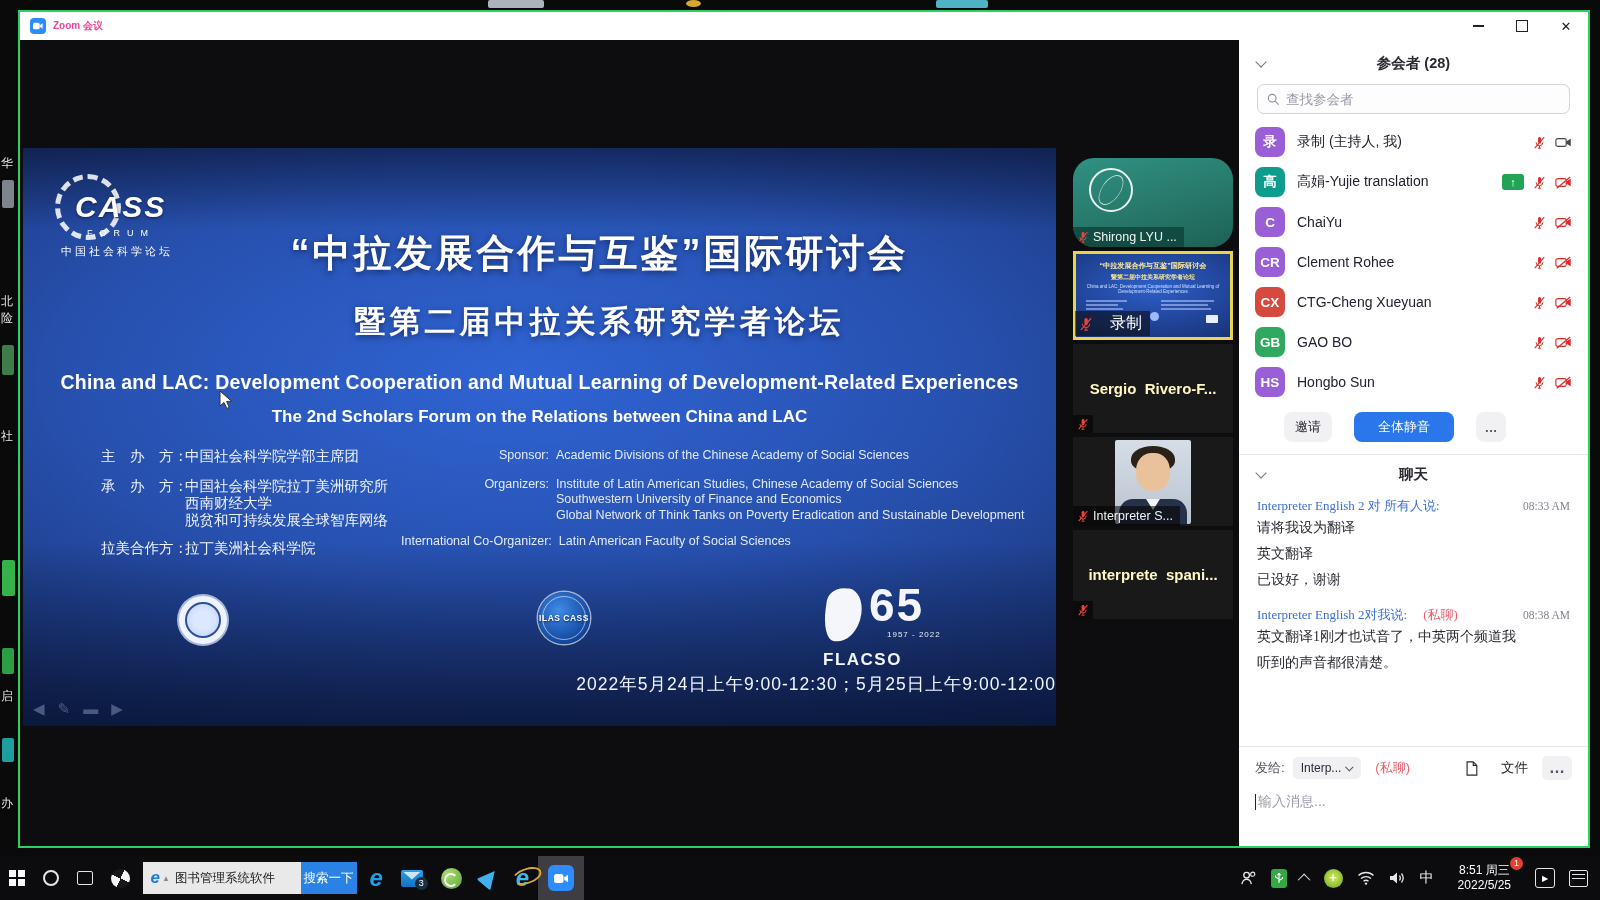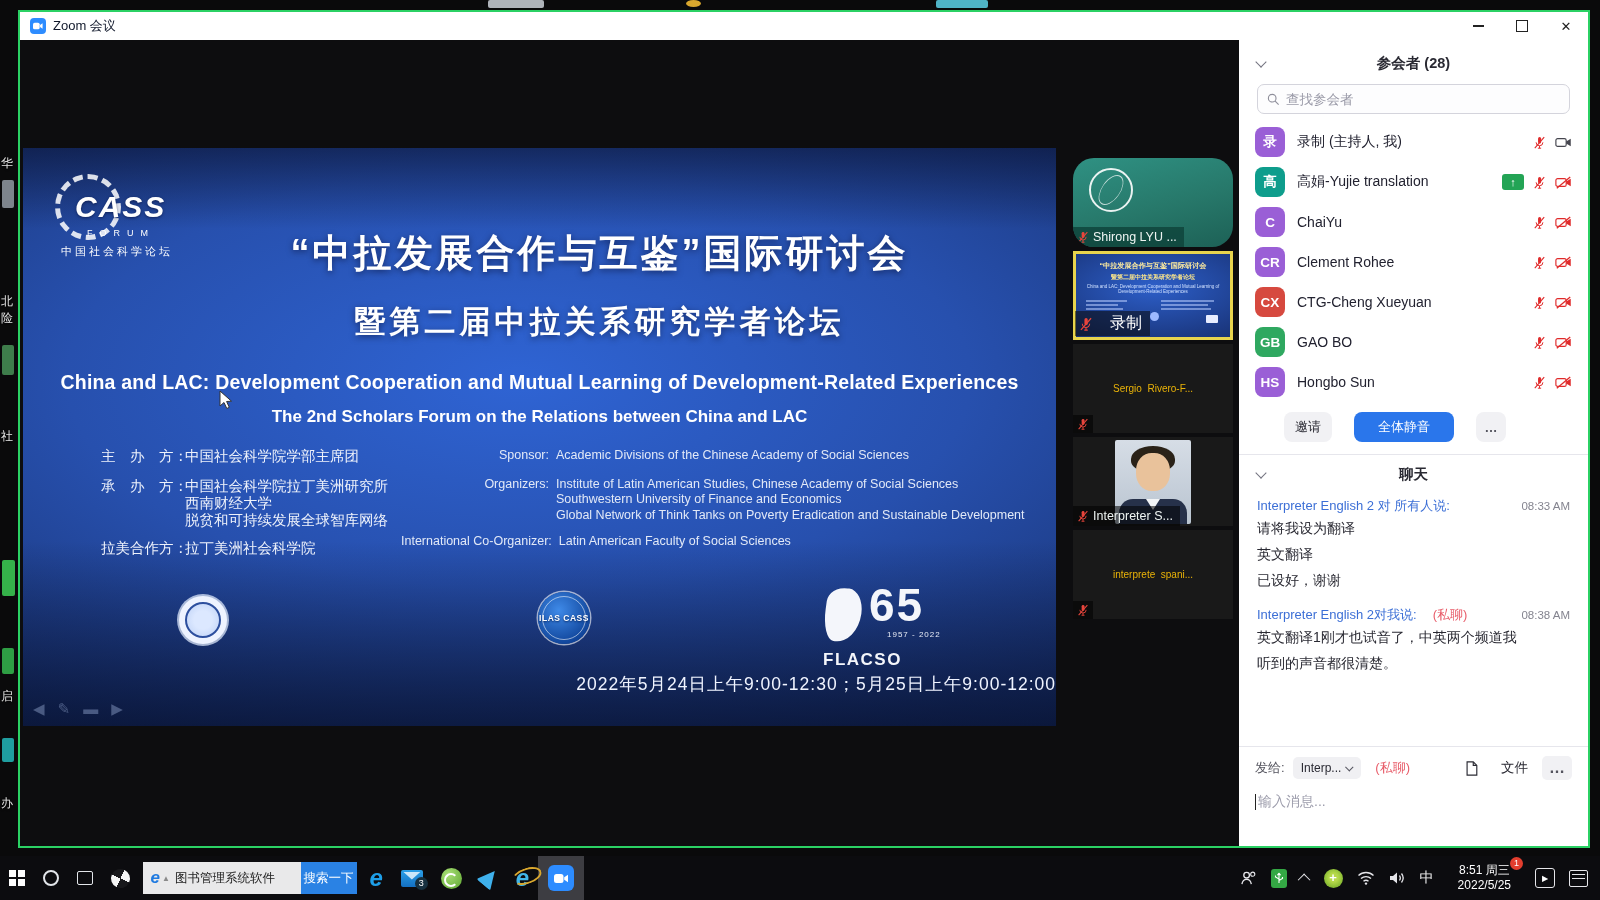--- a/index.html
+++ b/index.html
@@ -10,21 +10,21 @@
   .desktop { position:absolute; inset:0; background:#0a0a0b; }
   .strip-label { position:absolute; left:1px; color:#e6e6e6; font-size:12px; text-shadow:0 1px 2px #000; }
   .sliver { position:absolute; border-radius:2px; }
 
   
   .zwin { position:absolute; left:18px; top:10px; width:1572px; height:838px;
     border:2px solid #2bd164; background:#0e0e10; }
   .titlebar { height:28px; background:#fff; display:flex; align-items:center; padding-left:10px; }
   .zicon { width:16px; height:16px; border-radius:4px; background:#2d8cff; display:inline-flex;
     align-items:center; justify-content:center; margin-right:7px; }
-  .tb-title { font-size:13px; color:#0f172a; }
+  .tb-title { font-size:10px; color:#ec4899;font-weight:bold; }
   .win-controls { margin-left:auto; display:flex; height:100%; }
   .wc { width:44px; height:100%; display:flex; align-items:center; justify-content:center;
     color:#222; font-size:13px; }
   .wc-min::before { content:""; width:11px; height:1.5px; background:#222; }
   .wc-max::before { content:""; width:10px; height:10px; border:1.4px solid #222; }
 
   .content { position:relative; width:1568px; height:806px; background:#0d0d0f; }
 
   
   .slide { position:absolute; left:3px; top:108px; width:1033px; height:578px; overflow:hidden;
@@ -76,21 +76,21 @@
   .slide-date { position:absolute; top:524px; left:0; right:0; text-align:right; font-size:17.5px;
     letter-spacing:1px; color:#f0f4ff; }
   .slide-toolbar { position:absolute; left:10px; top:552px; display:flex; gap:13px;
     color:rgba(165,185,225,.4); font-size:15px; }
   .cursor { position:absolute; left:196px; top:242px; }
 
   
   .vstrip { position:absolute; left:1053px; top:118px; width:160px; }
   .tile { position:relative; width:160px; height:89px; margin-bottom:4px; background:#191919; overflow:hidden; }
   .tile-name-center { position:absolute; inset:0; display:flex; align-items:center; justify-content:center;
-    color:#eab308; font-weight:normal; font-size:10px; white-space:pre; }
+    color:#fef9c3; font-weight:bold; font-size:15px; white-space:pre; }
   .chip { position:absolute; left:0; bottom:0; display:flex; align-items:center; gap:4px;
     background:rgba(0,0,0,.55); padding:3px 7px 3px 4px; color:#eef4f2; font-size:12.5px; white-space:pre; }
   .chip-mic-only { padding:3px 4px; }
   .tile-teal { background:linear-gradient(165deg,#2f9183 0%,#27786a 55%,#1d6156 100%);border-radius:21px; }
   .tile-teal .chip { background:rgba(14,66,58,.8); }
   .teal-globe { position:absolute; left:16px; top:10px; width:44px; height:44px; border-radius:50%;
     border:2px solid rgba(255,255,255,.9); }
   .teal-globe::before { content:""; position:absolute; inset:3px; border-radius:50%;
     border:1.5px solid rgba(255,255,255,.7); transform:rotate(35deg) scaleX(.55); }
   .tile-active { outline:3px solid #e8d44d; outline-offset:-3px; }
@@ -134,21 +134,21 @@
   .share-badge { width:22px; height:16px; border-radius:3px; background:#23a455; color:#fff;
     display:inline-flex; align-items:center; justify-content:center; font-size:11px; font-weight:bold; }
   .pbuttons { display:flex; margin:10px 0 0 45px; gap:22px; }
   .btn { height:30px; border-radius:8px; background:#f1f1f4; color:#2a2a33; font-size:13px;
     display:inline-flex; align-items:center; justify-content:center; }
   .btn-invite { width:48px; } .btn-more { width:30px; font-weight:bold; color:#55555f; }
   .btn-blue { width:100px; background:#2a76eb; color:#fff; }
   .hdiv { height:1px; background:#e6e6ec; margin-top:12px; }
 
   .chat-body { padding:10px 18px 0 18px; }
-  .cmsg { margin-bottom:13px; }
+  .cmsg { margin-bottom:13px;font-family:Liberation Serif, serif; }
   .chead { display:flex; align-items:baseline; font-size:13px; }
   .cname { color:#3c6fd6; }
   .cpriv { color:#e85d6a; margin-left:16px; }
   .ctime { margin-left:auto; color:#84848f; font-size:11.5px; }
   .cline { font-size:14px; color:#2a2a33; line-height:26px; }
 
   .chat-footer { position:absolute; left:0; right:0; top:706px; border-top:1px solid #e6e6ec; padding:9px 16px 0 16px; }
   .to-row { display:flex; align-items:center; }
   .to-label { font-size:13px; color:#55555f; }
   .pill { display:inline-flex; align-items:center; gap:6px; background:#f0f0f3; border-radius:5px;

